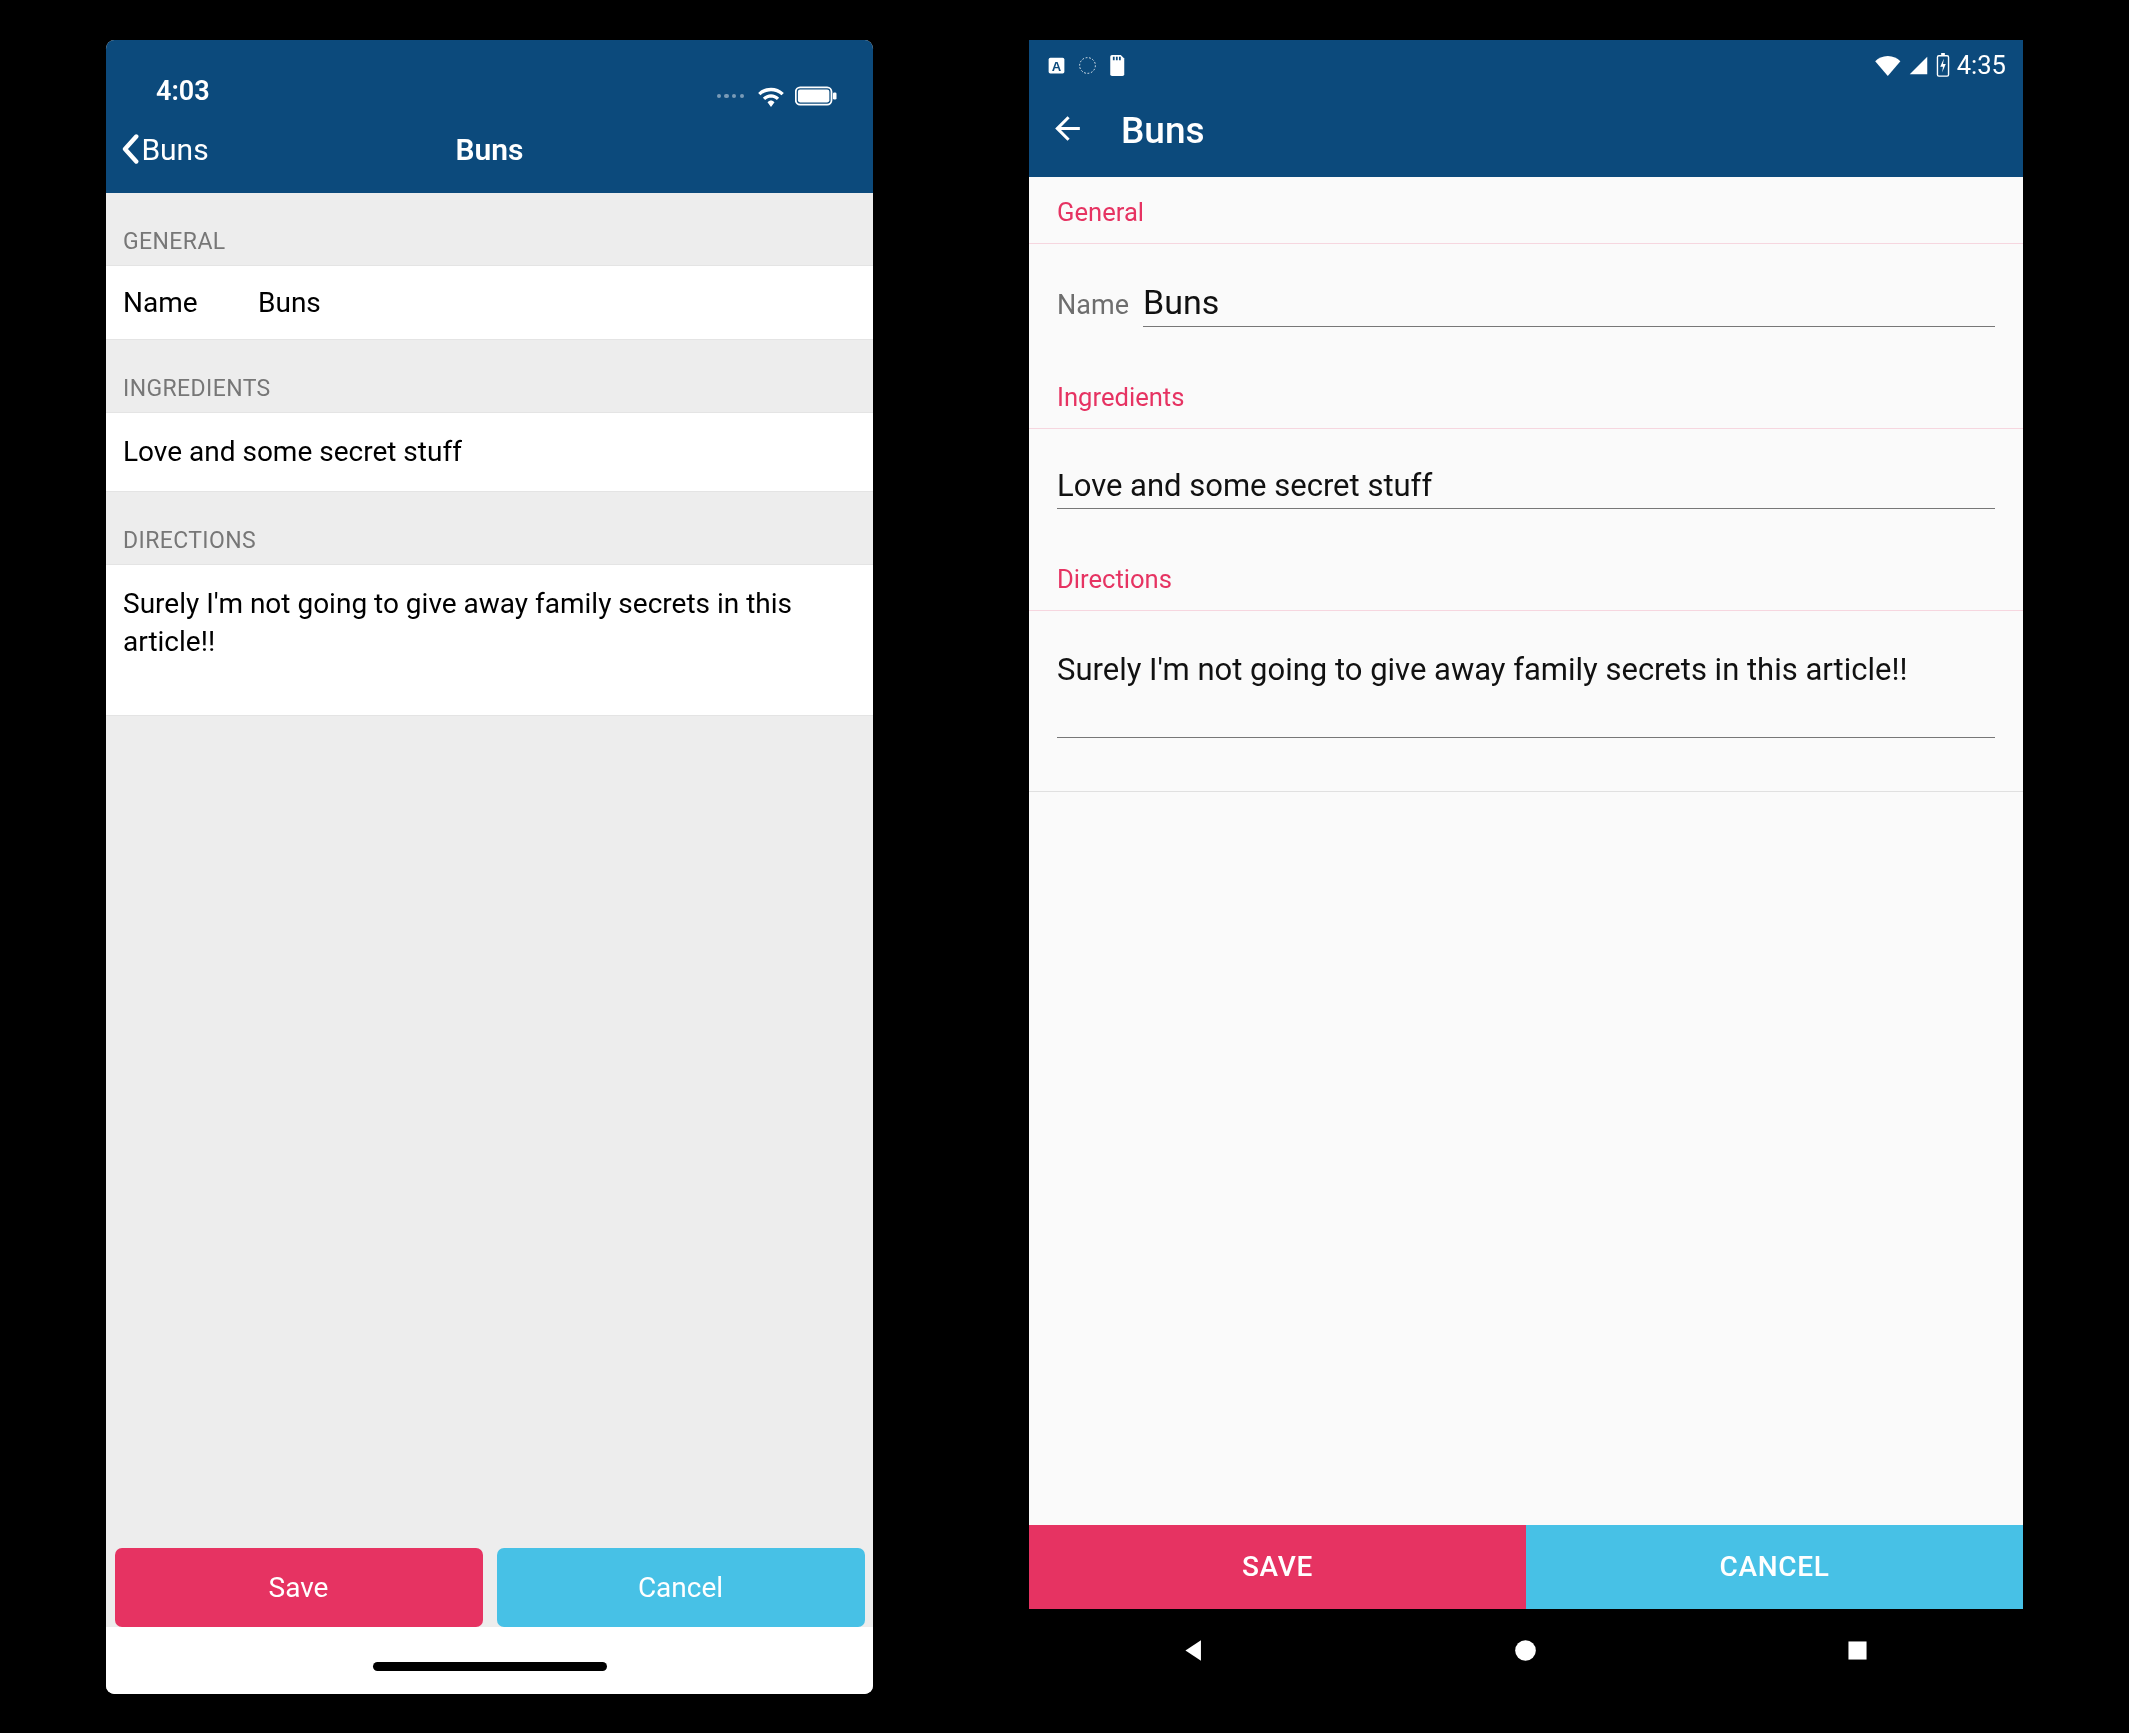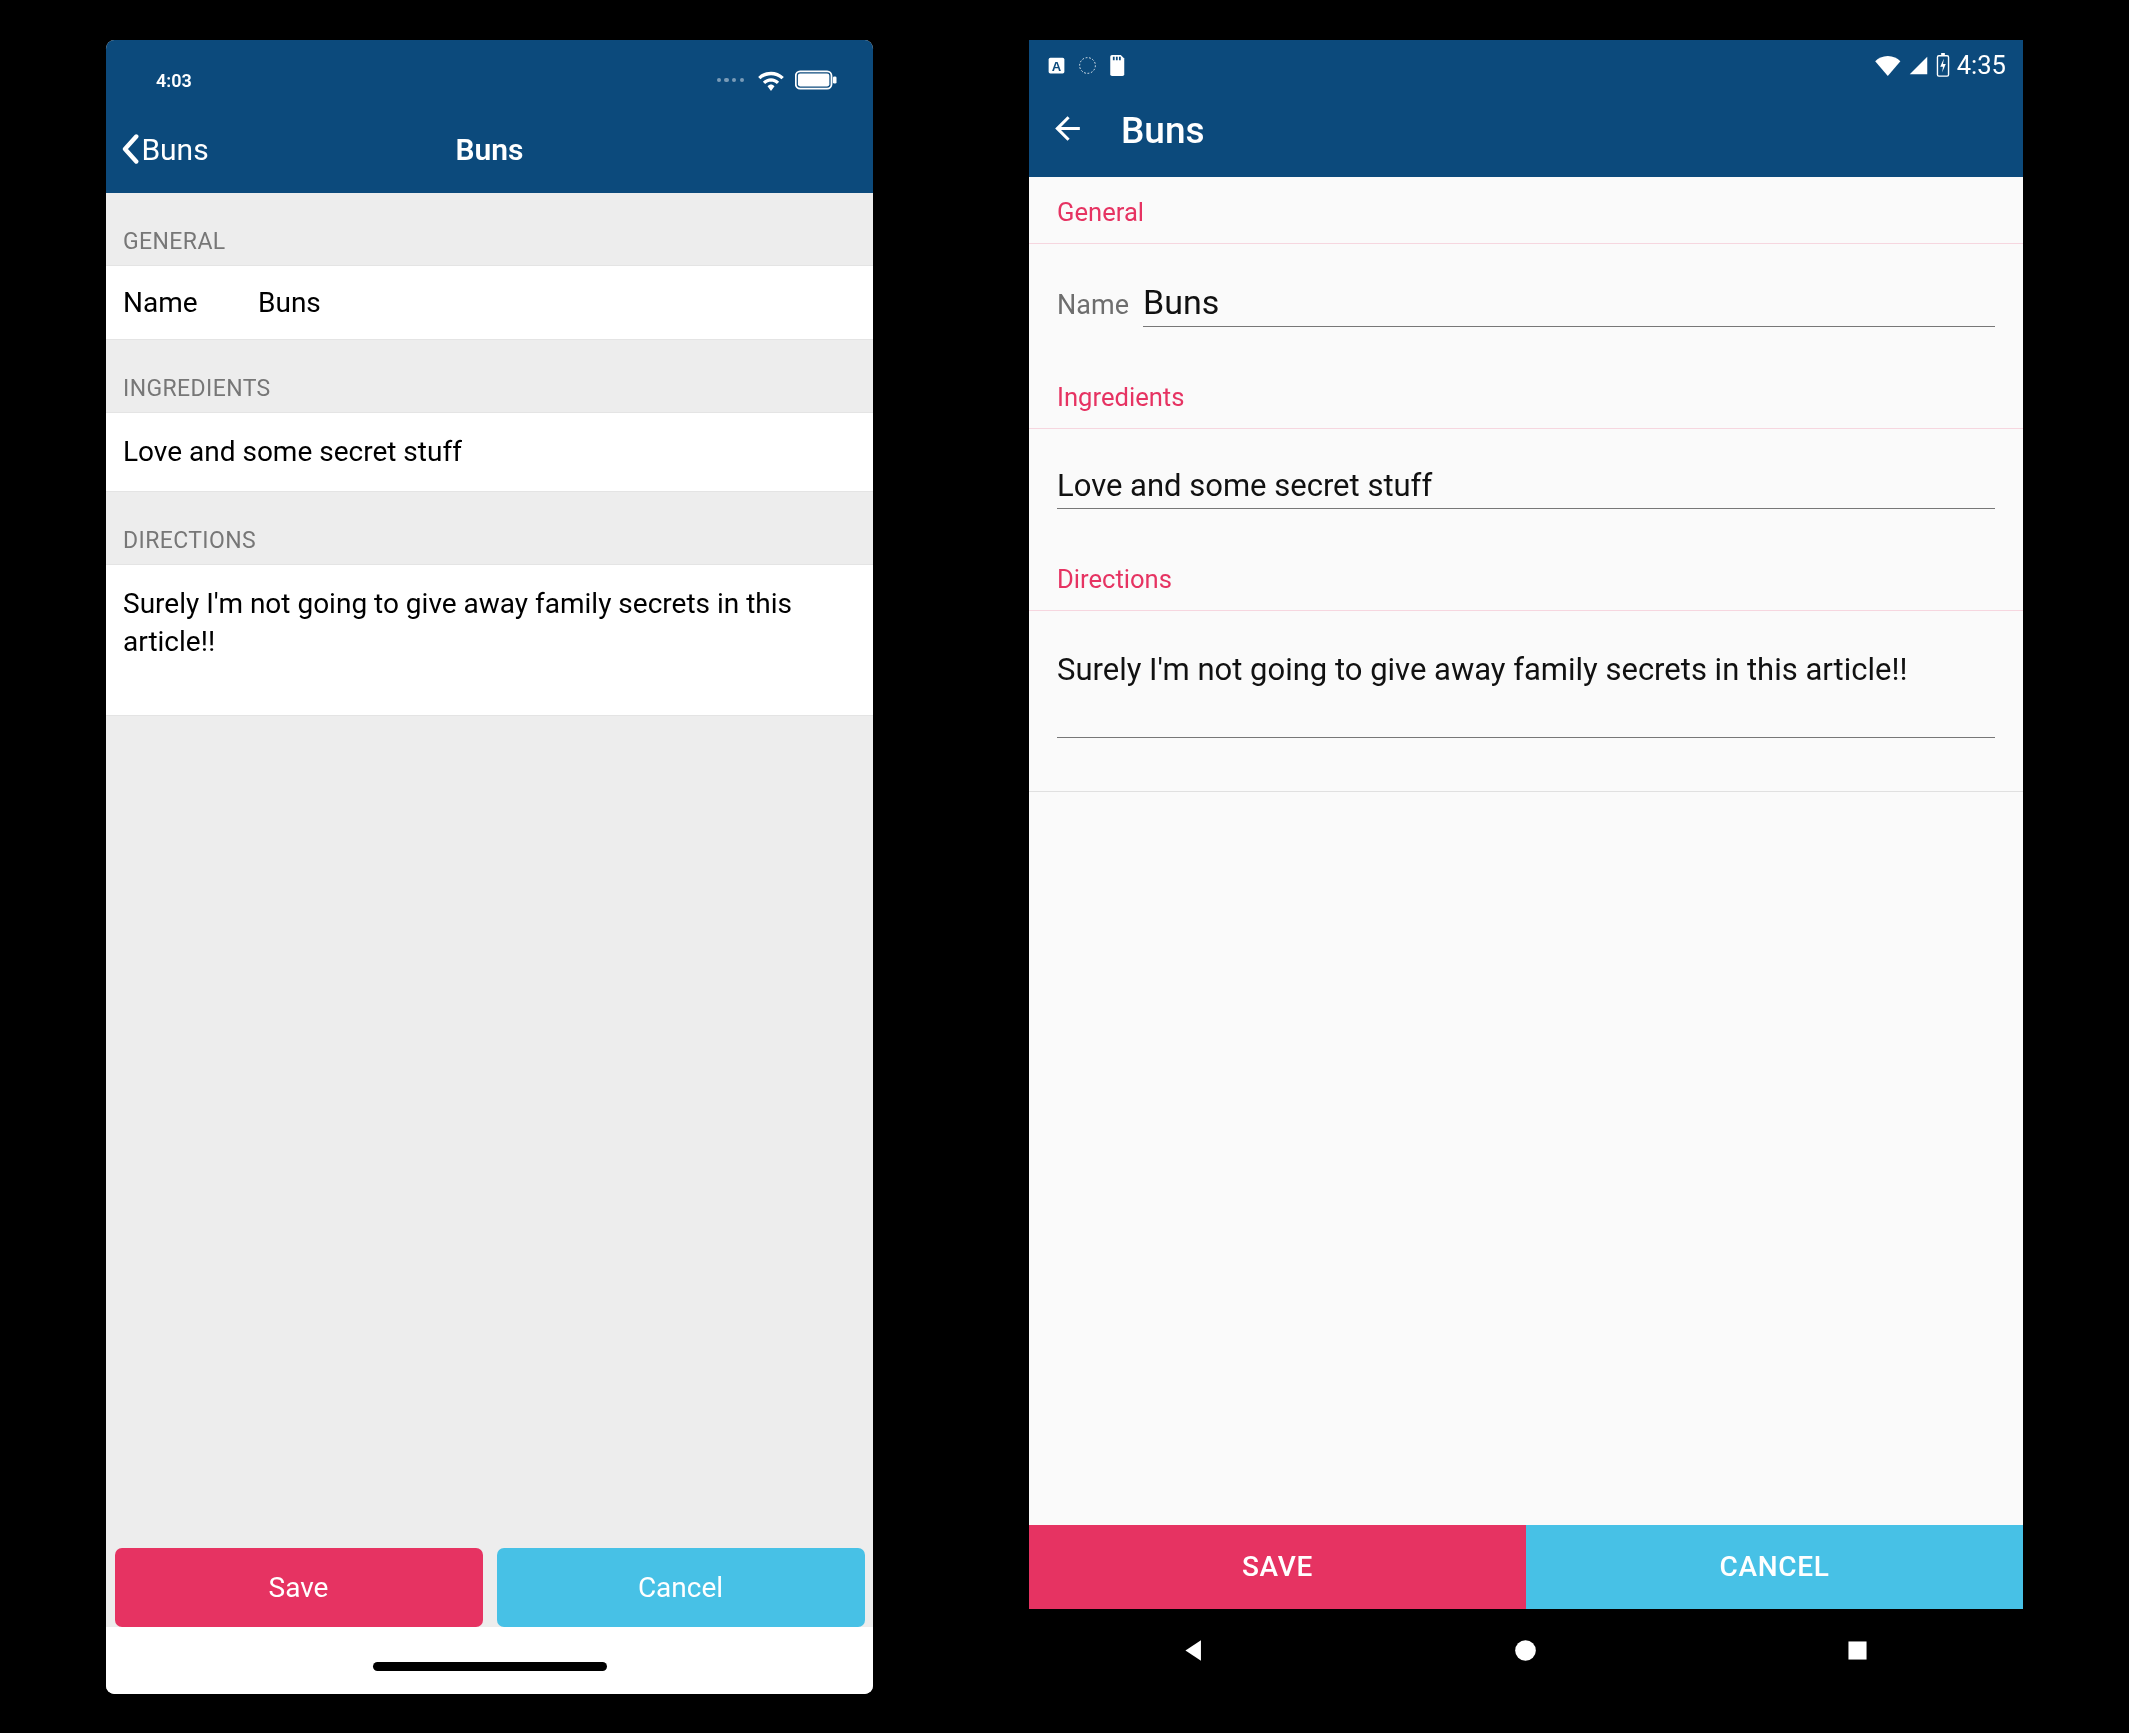--- a/index.html
+++ b/index.html
@@ -32,23 +32,23 @@
       height: 1654px;
       background: #fafafa;
     }
 
     
     .ios-statusbar {
       background: #0c4a7c;
       color: #fff;
       display: flex;
       justify-content: space-between;
-      align-items: center;
+      align-items: flex-end;
       padding: 14px 35px 8.5px 50px;
-      font-size: 18px;
+      font-size: 27px;
       font-weight: 600;
       height: 75px;
     }
     .ios-statusbar-right { display: flex; align-items: center; gap: 10px; }
     .ios-dots { display: flex; gap: 3.5px; margin-right: 2.8px;}
     .ios-dot { width: 4.3px; height: 4.3px; border-radius: 50%; background: rgba(255,255,255,0.45);}
     .ios-wifi svg, .ios-batt svg { display:block;}
     
     .ios-navbar {
       background: #0c4a7c;

